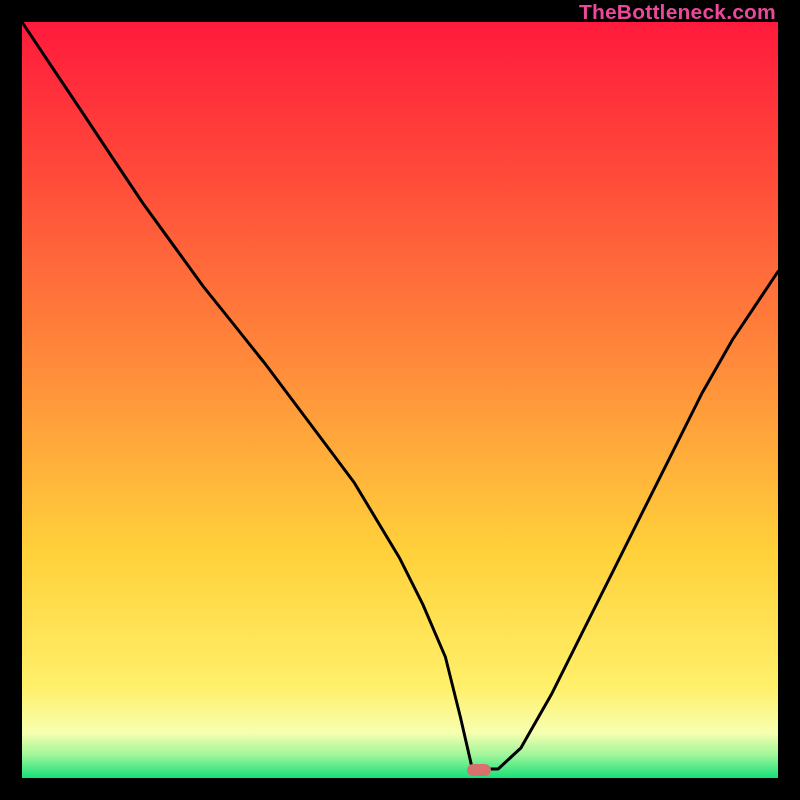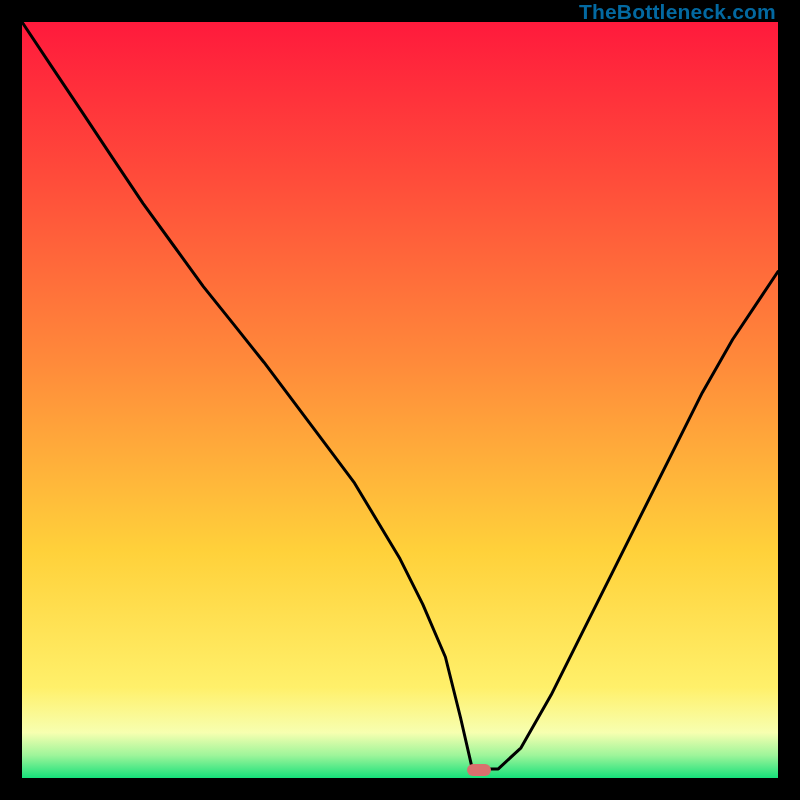--- a/index.html
+++ b/index.html
@@ -28,21 +28,21 @@
       var(--c7) 100%
     );
   }
   .watermark {
     position: absolute;
     top: 0px;
     right: 24px;
     font-family: Arial, Helvetica, sans-serif;
     font-size: 21px;
     font-weight: bold;
-    color: #0369a1;
+    color: #ec4899;
     letter-spacing: 0.2px;
   }
   svg.curve {
     position: absolute;
     left: 0; top: 0;
     width: 756px; height: 756px;
     overflow: visible;
   }
   .marker {
     position: absolute;

